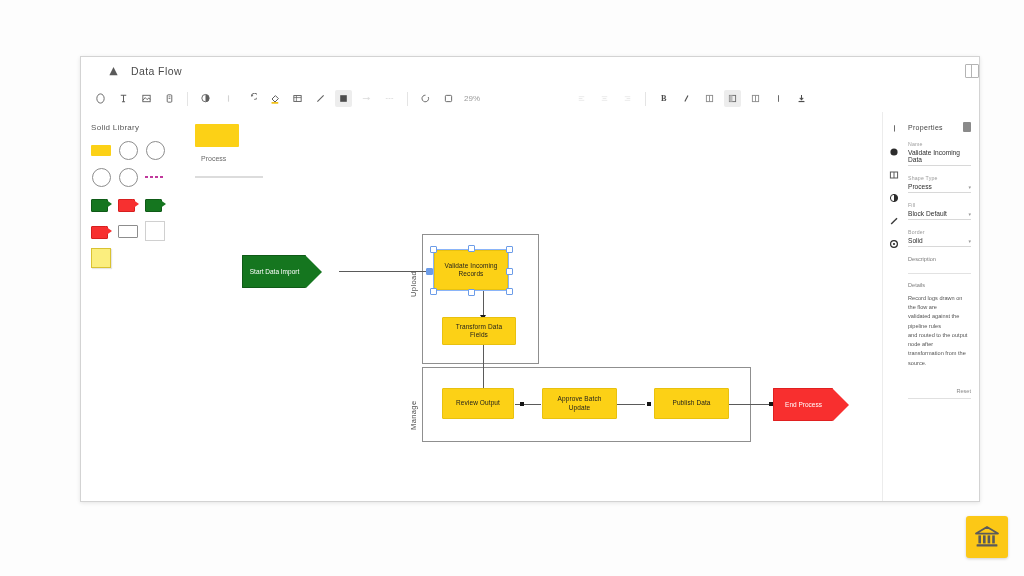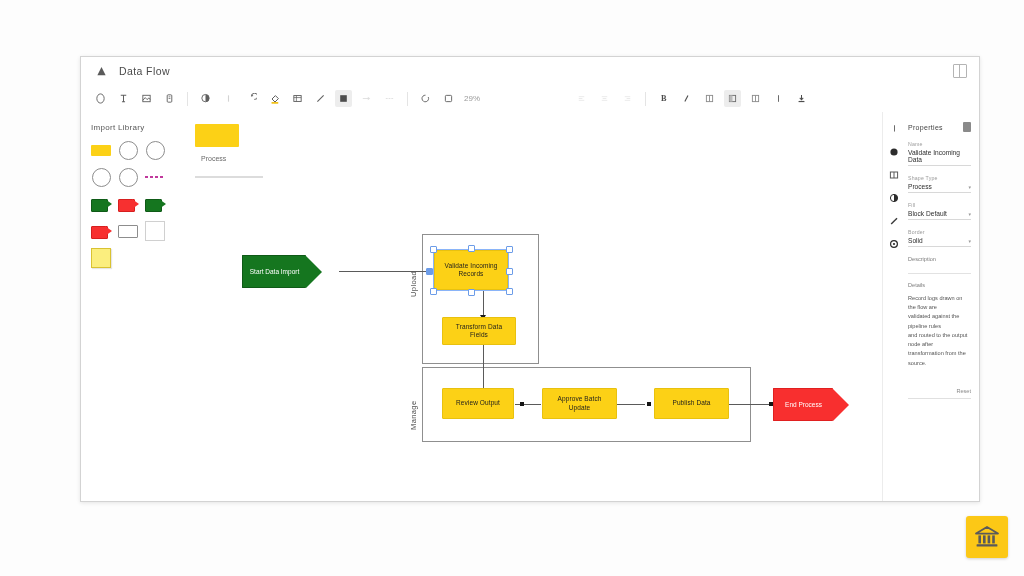--- a/index.html
+++ b/index.html
@@ -13,21 +13,21 @@
   
   .app-window{
     position:absolute;left:80px;top:56px;width:898px;height:444px;
     background:#ffffff;border:1px solid #d3d3d3;
     box-shadow:0 1px 4px rgba(0,0,0,.10);
     overflow:hidden;
   }
 
   
   .titlebar{
-    position:absolute;left:0;top:0;width:898px;height:28px;
+    position:absolute;left:12px;top:0;width:898px;height:28px;
     background:#ffffff;border-bottom:1px solid #ececec;
     display:flex;align-items:center;
   }
   .title-logo{
     width:16px;height:16px;margin-left:12px;margin-right:10px;
     display:flex;align-items:center;justify-content:center;
     color:#555;
   }
   .title-text{
     font-size:10.5px;color:#4a4a4a;letter-spacing:.4px;
@@ -362,21 +362,21 @@
           <svg width="11" height="11" viewBox="0 0 12 12">
               <path d="M6 2.2v4.6" stroke="#4d4d4d" stroke-width="1.1"></path>
               <path d="M4.1 5.4L6 7.4l1.9-2" fill="none" stroke="#4d4d4d" stroke-width="1.1"></path>
               <path d="M2.8 9.3h6.4" stroke="#4d4d4d" stroke-width="1.3"></path>
             </svg>
         </span>
       </div>
     </div>
 
     <div class="left-panel">
-      <div class="lp-title">Import Library</div>
+      <div class="lp-title">Solid Library</div>
       <div class="lp-grid">
         <span class="sw">
             <span class="sw-rect-y"></span>
           </span>
         <span class="sw">
             <span class="sw-circle"></span>
           </span>
         <span class="sw">
             <span class="sw-circle"></span>
           </span>

